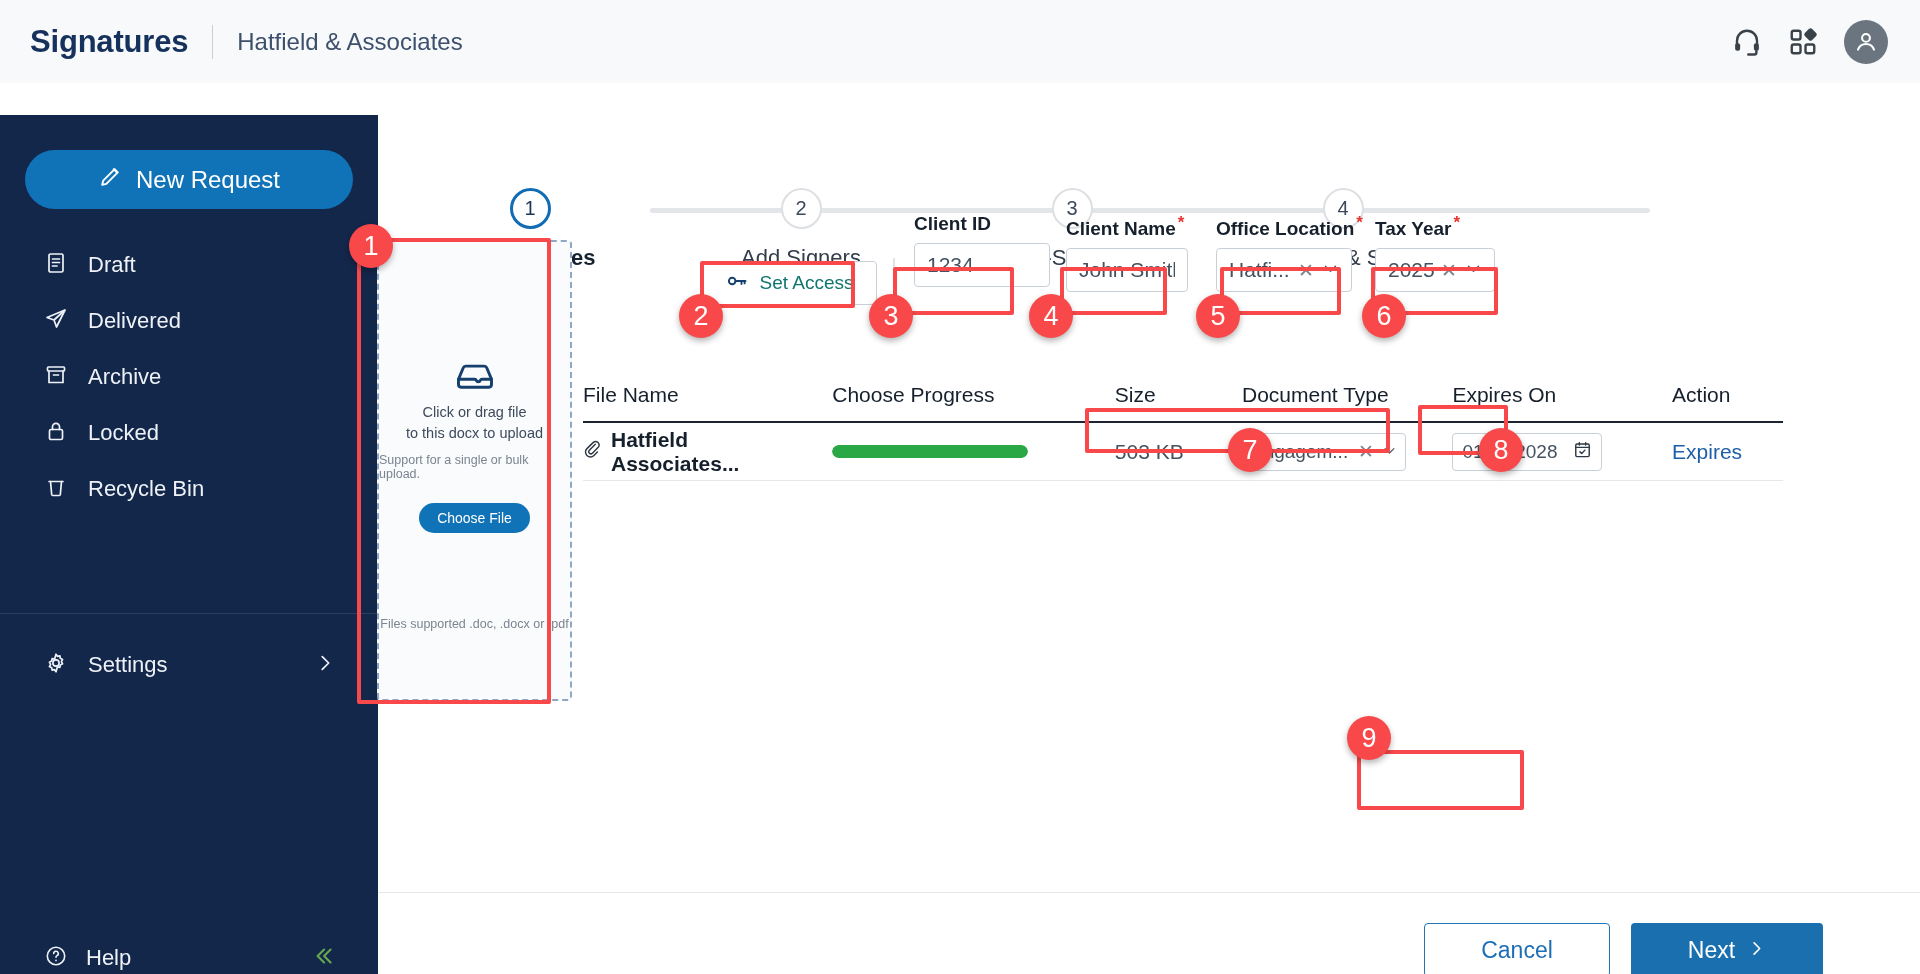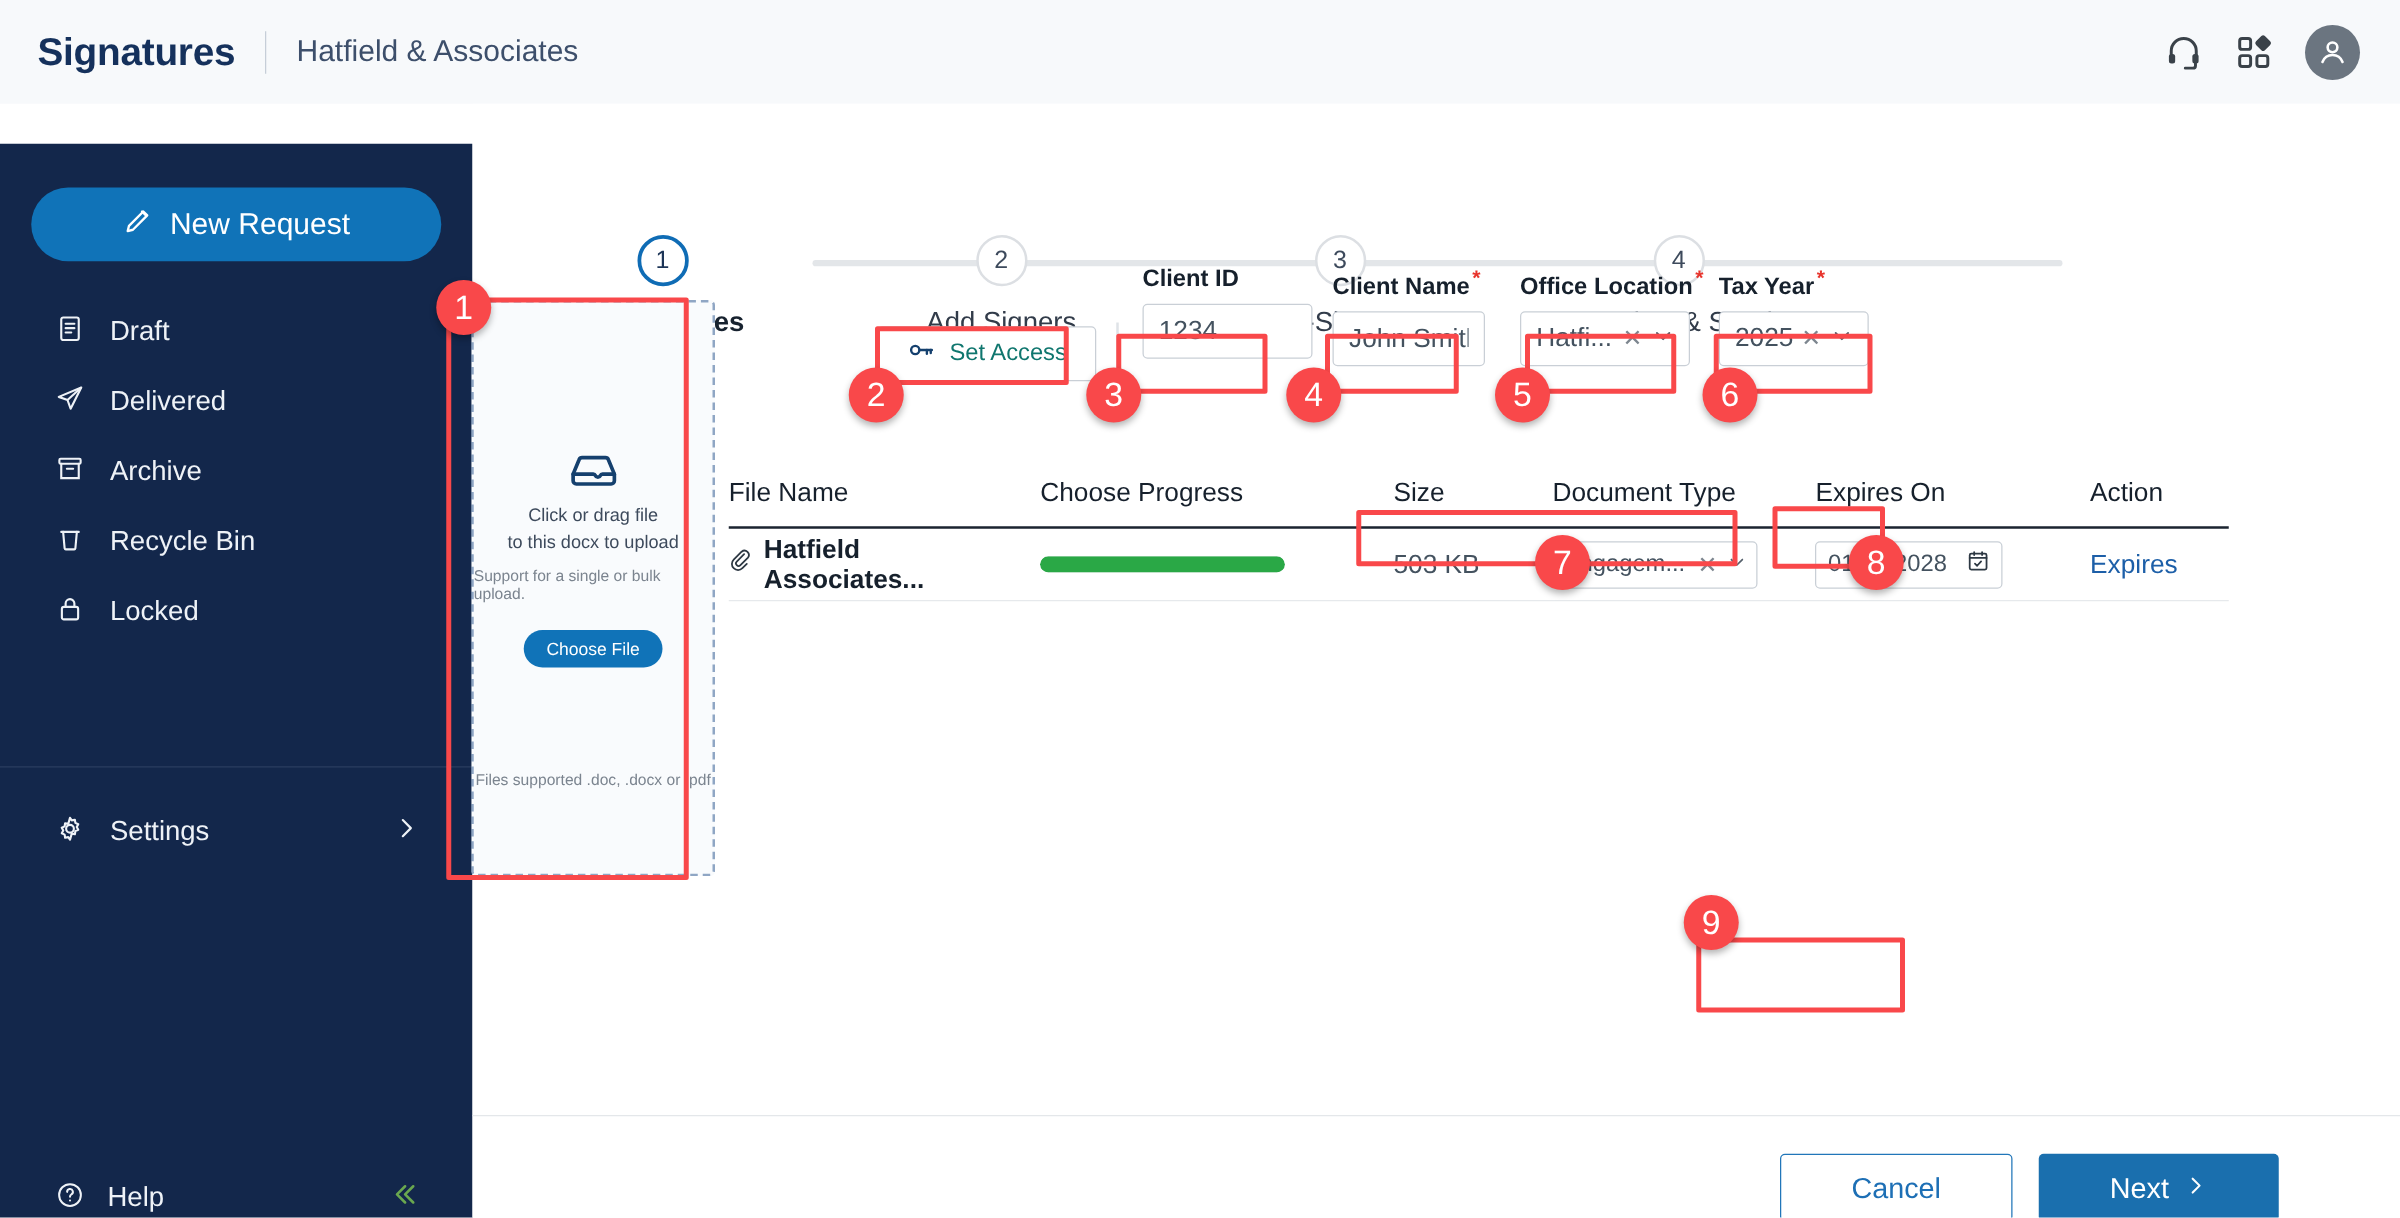--- a/index.html
+++ b/index.html
@@ -270,35 +270,35 @@
             <path d="M5 8v11.5h14V8"></path>
             <path d="M9.5 12h5"></path>
           </svg>
         </span>
         <span class="nav-label">Archive</span>
       </div>
 
       <div class="nav-item">
         <span>
           <svg width="24" height="24" viewBox="0 0 24 24" fill="none" stroke="#eef2f7" stroke-width="1.7" stroke-linecap="round">
-            <path d="M5 6.5h14"></path>
-            <path d="M6.5 6.5l1.2 13.2a1 1 0 0 0 1 .8h6.6a1 1 0 0 0 1-.8L17.5 6.5"></path>
-          </svg>
-        </span>
-        <span class="nav-label">Recycle Bin</span>
+            <rect x="5.5" y="10.5" width="13" height="10" rx="1.6"></rect>
+            <path d="M8.5 10.5V7.8a3.5 3.5 0 0 1 7 0v2.7"></path>
+          </svg>
+        </span>
+        <span class="nav-label">Locked</span>
       </div>
 
       <div class="nav-item">
         <span>
           <svg width="24" height="24" viewBox="0 0 24 24" fill="none" stroke="#eef2f7" stroke-width="1.7" stroke-linecap="round">
-            <rect x="5.5" y="10.5" width="13" height="10" rx="1.6"></rect>
-            <path d="M8.5 10.5V7.8a3.5 3.5 0 0 1 7 0v2.7"></path>
-          </svg>
-        </span>
-        <span class="nav-label">Locked</span>
+            <path d="M5 6.5h14"></path>
+            <path d="M6.5 6.5l1.2 13.2a1 1 0 0 0 1 .8h6.6a1 1 0 0 0 1-.8L17.5 6.5"></path>
+          </svg>
+        </span>
+        <span class="nav-label">Recycle Bin</span>
       </div>
     </div>
 
     <div class="nav-sep"></div>
 
     <div class="settings-row">
       <span>
         <svg width="24" height="24" viewBox="0 0 24 24" fill="none" stroke="#eef2f7" stroke-width="1.7" stroke-linecap="round" stroke-linejoin="round">
           <circle cx="12" cy="12" r="3.1"></circle>
           <path d="M12 3.2l1.4 2.1 2.5-.5.4 2.5 2.3 1.1-1.2 2.2 1.2 2.2-2.3 1.1-.4 2.5-2.5-.5L12 20.8l-1.4-2.1-2.5.5-.4-2.5-2.3-1.1 1.2-2.2-1.2-2.2 2.3-1.1.4-2.5 2.5.5z"></path>

